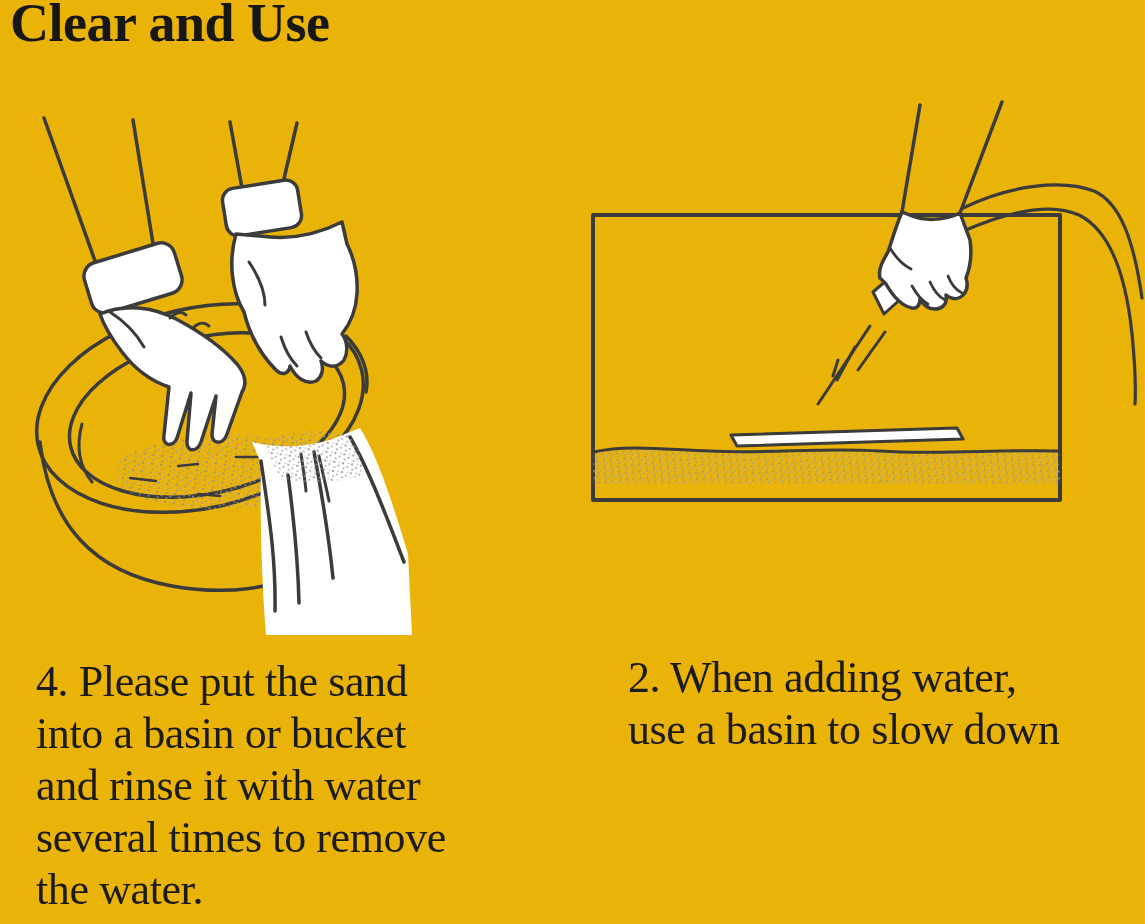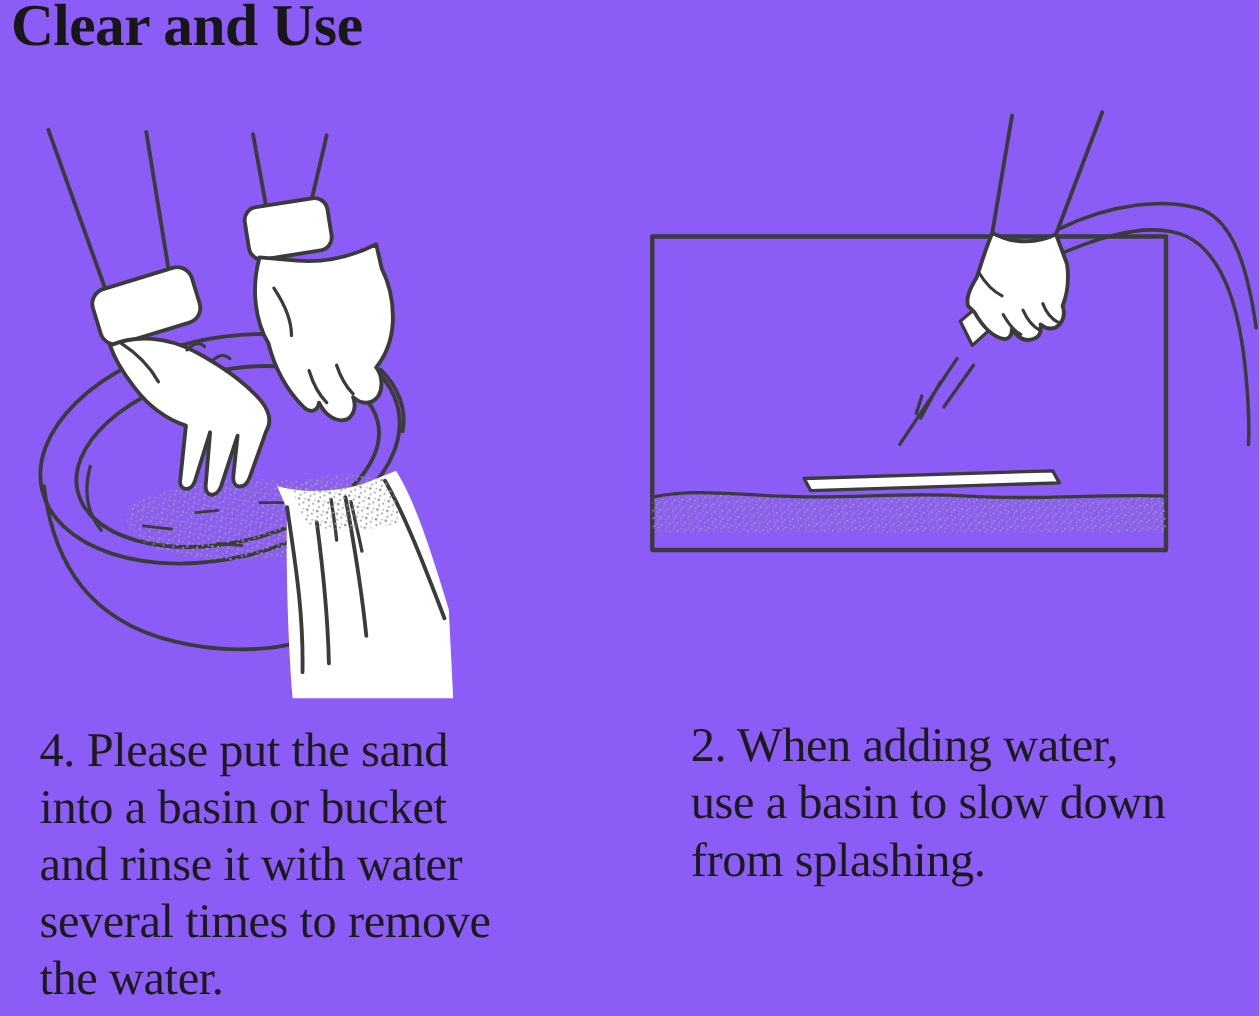--- a/index.html
+++ b/index.html
@@ -4,21 +4,21 @@
 <style>
   html, body {
     margin: 0;
     padding: 0;
     background: #ffffff;
   }
   #page {
     position: relative;
     width: 1145px;
     height: 924px;
-    background: #8b5cf6;
+    background: #eab308;
     overflow: hidden;
     font-family: "Liberation Serif", "DejaVu Serif", serif;
     color: #1b1b1b;
   }
   #page-title {
     position: absolute;
     left: 10px;
     top: -8px;
     font-size: 54px;
     font-weight: bold;
@@ -179,16 +179,15 @@
     <span class="step-line">4. Please put the sand</span>
     <span class="step-line">into a basin or bucket</span>
     <span class="step-line">and rinse it with water</span>
     <span class="step-line">several times to remove</span>
     <span class="step-line">the water.</span>
   </div>
 
   <div id="step2-text" class="step-text">
     <span class="step-line">2. When adding water,</span>
     <span class="step-line">use a basin to slow down</span>
-    <span class="step-line">from splashing.</span>
   </div>
 
 </div>
 
 </body></html>

